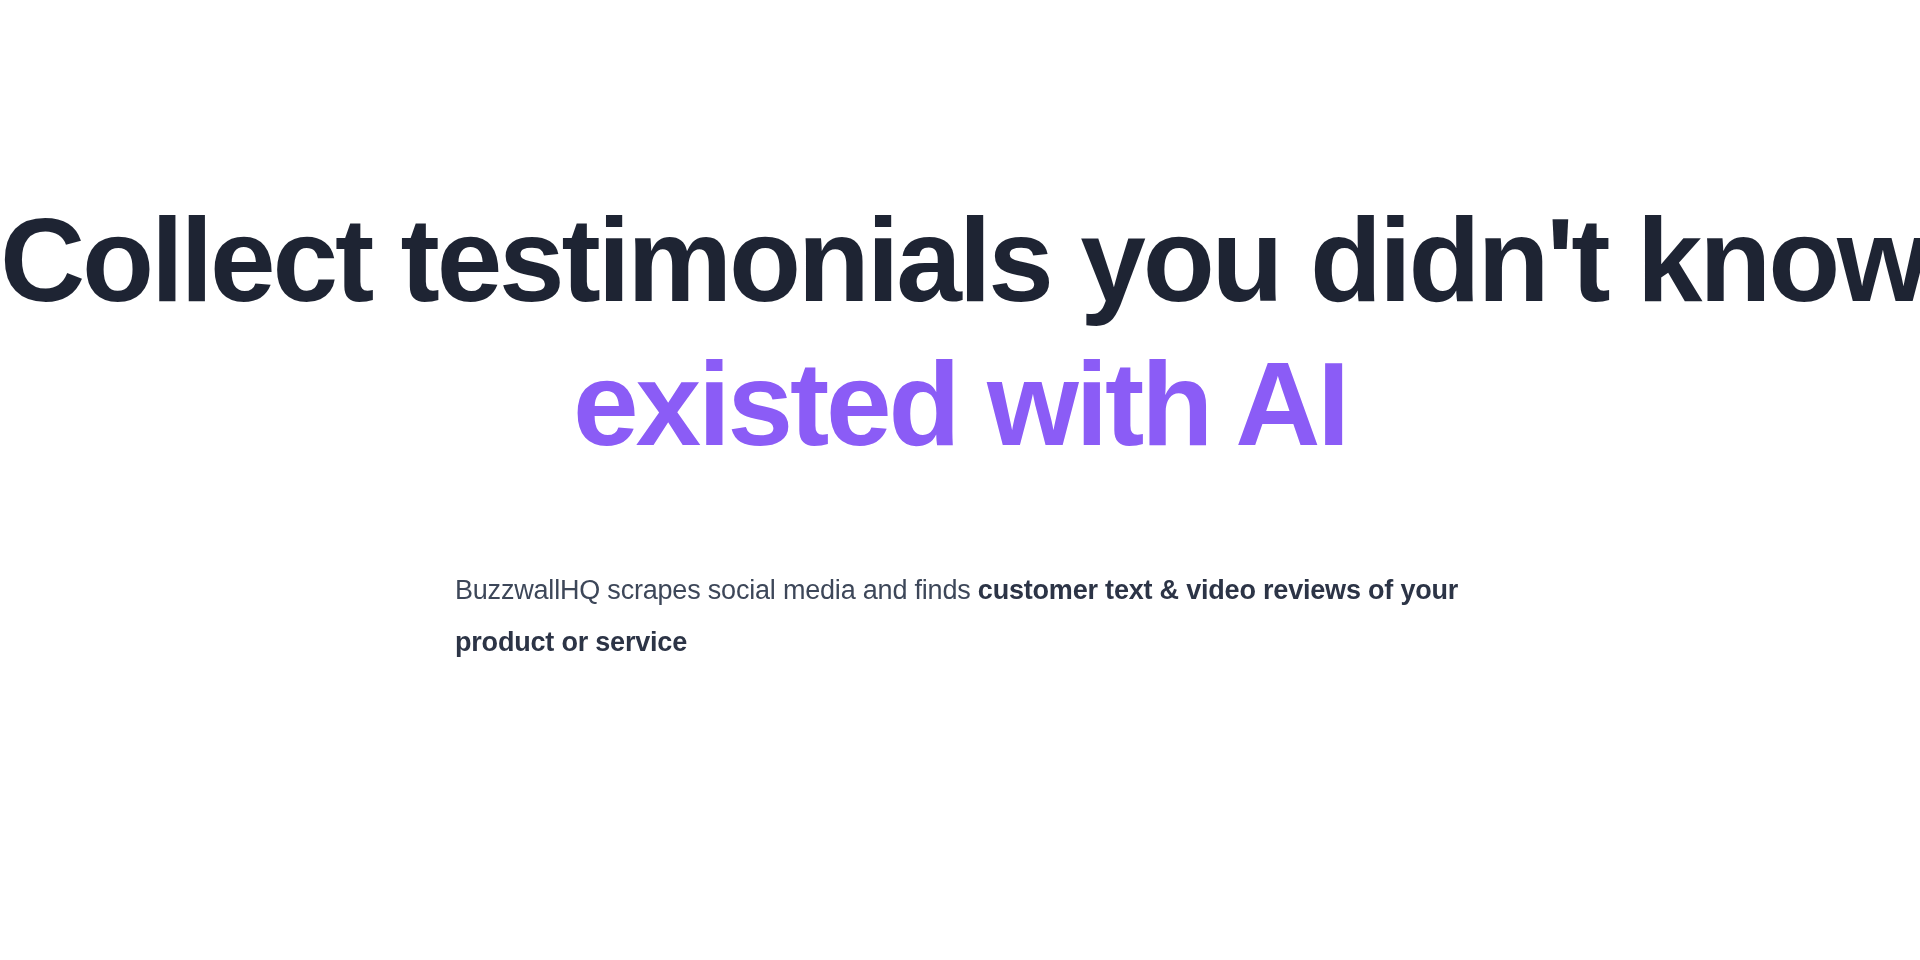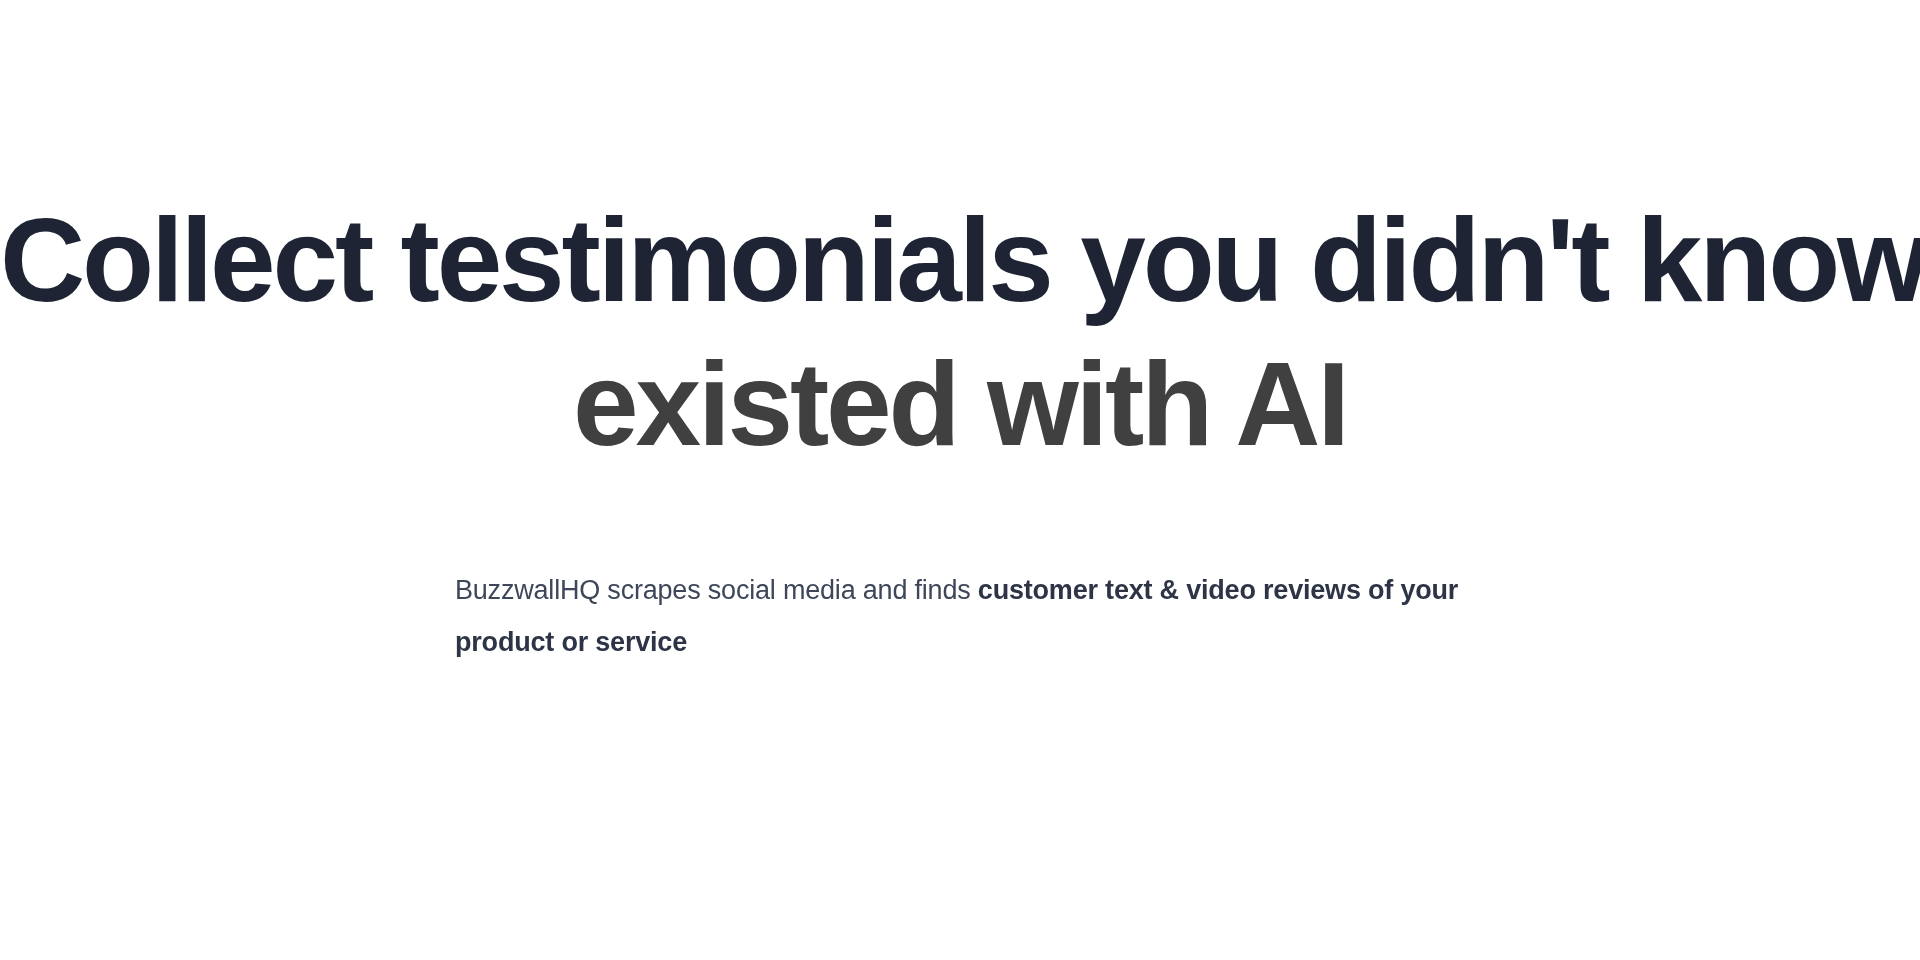--- a/index.html
+++ b/index.html
@@ -43,21 +43,21 @@
 
   .headline-line {
     display: block;
   }
 
   .headline-line-1 {
     color: #1e2433;
   }
 
   .headline-line-2 {
-    color: #404040;
+    color: #8b5cf6;
   }
 
   .hero-subtitle {
     margin: 0;
     padding: 0;
     width: 1010px;
     font-family: "Liberation Sans", sans-serif;
     font-size: 27px;
     line-height: 52px;
     letter-spacing: -0.2px;

